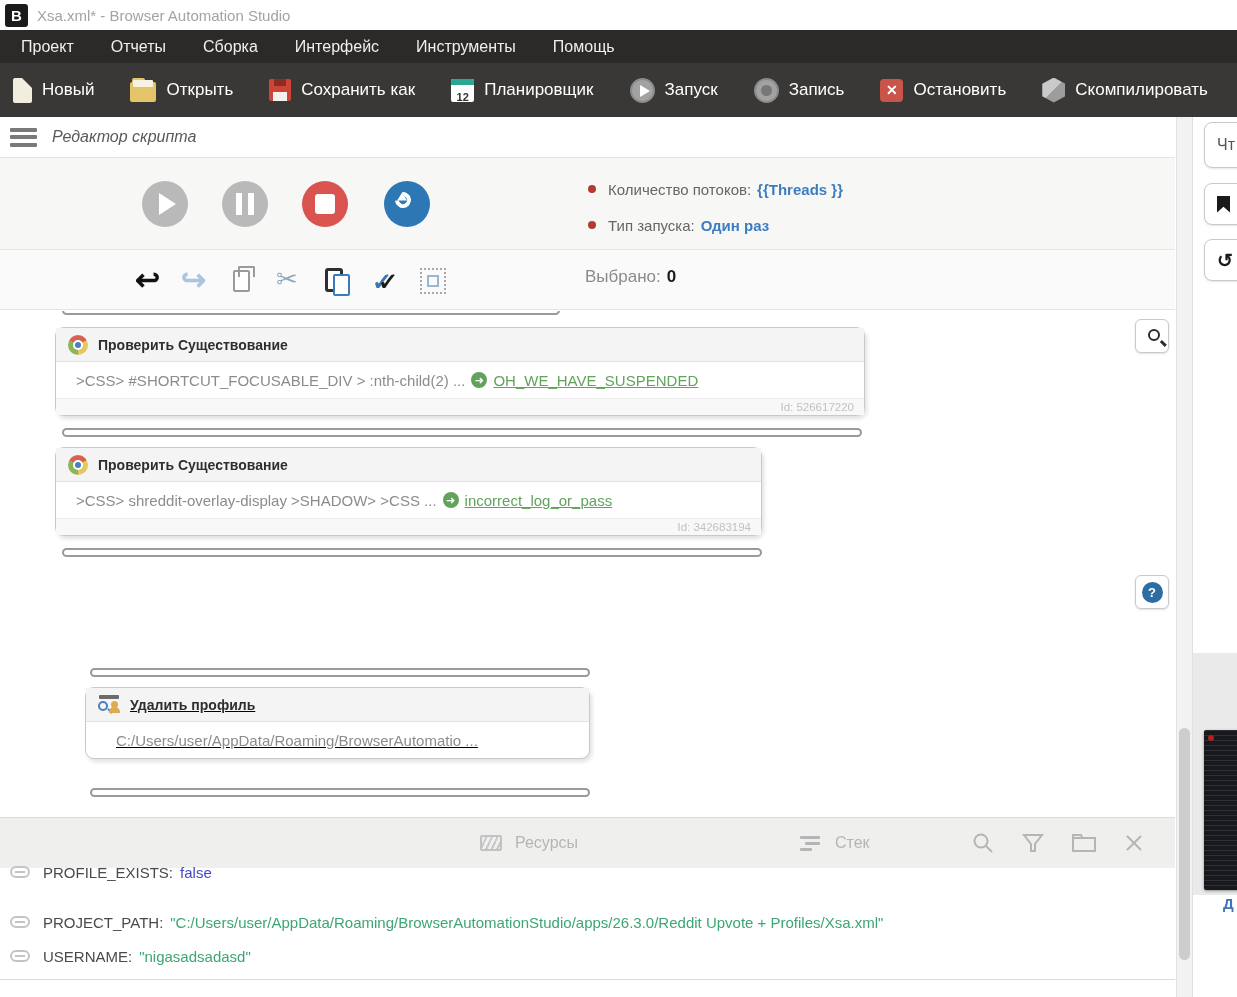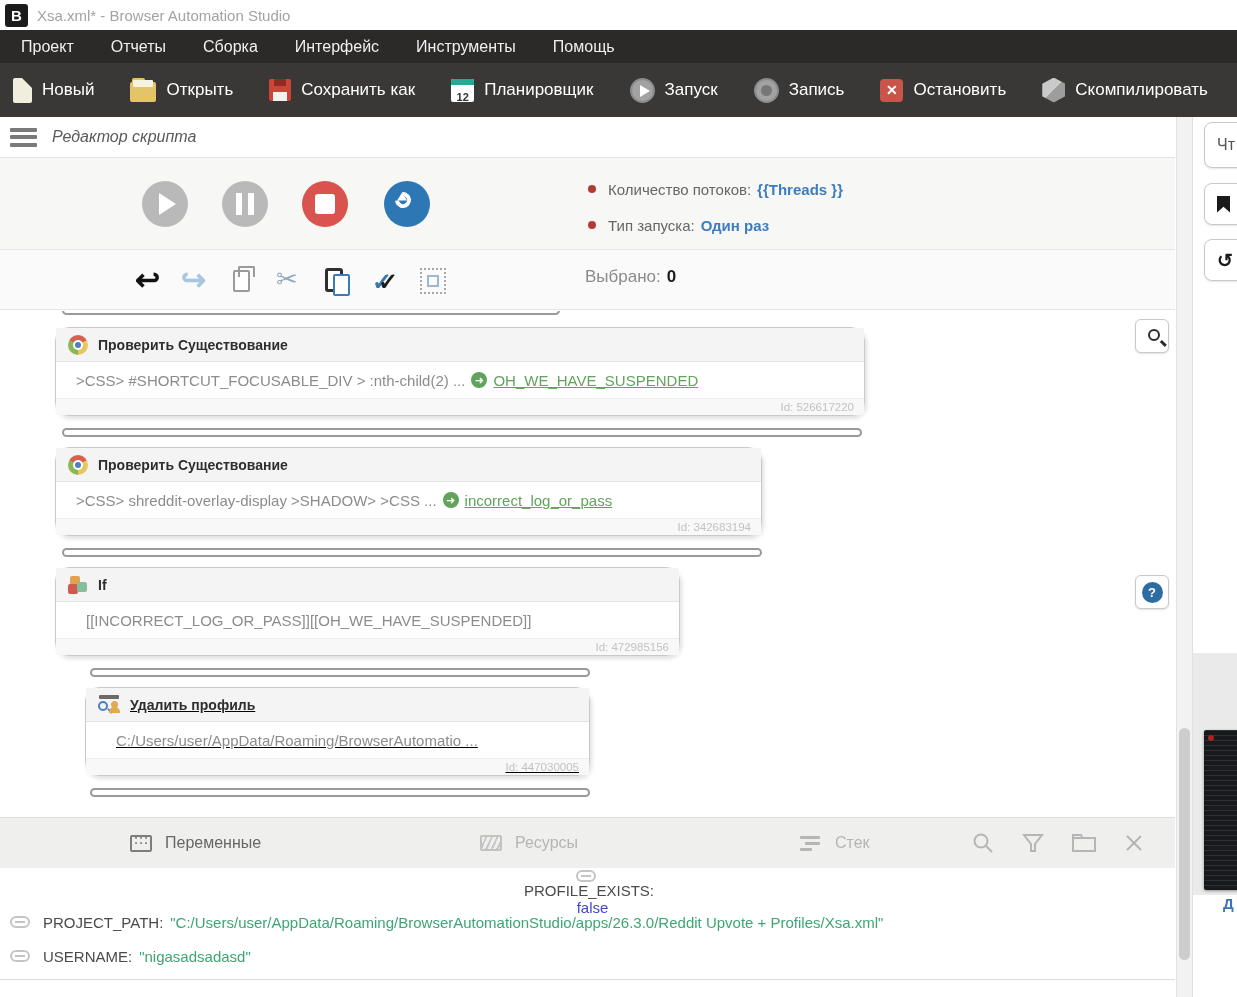--- a/index.html
+++ b/index.html
@@ -73,21 +73,21 @@
   .ed-check { left:372px; top:18px; font-size:24px; font-weight:bold; color:#3a77ad; letter-spacing:-14px; }
   .ed-check i { font-style:normal; color:#1c1c1c; }
   .ed-select { left:420px; top:18px; width:26px; height:26px; border:2px dotted #a8a8a8; display:flex; align-items:center; justify-content:center; }
   .ed-select span { width:12px; height:12px; border:2px solid #9cb8d0; display:block; }
   .selected-info { position:absolute; left:585px; top:17px; font-size:17px; color:#8b8b8b;text-align:center; }
   .selected-info b { color:#1c1c1c; margin-left:6px; }
 
   
   .canvas { position:absolute; left:0; top:311px; width:1175px; height:506px; background:#fff; overflow:hidden; }
   .pill { position:absolute; height:9px; border:2px solid #9a9a9a; border-radius:5px; background:#fff; }
-  .bas-block { position:absolute; background:#fff; border:1px solid #c9c9c9; border-radius:14px; box-shadow:2px 3px 4px rgba(0,0,0,.12); }
+  .bas-block { position:absolute; background:#fff; border:1px solid #c9c9c9; border-radius:9px; box-shadow:2px 3px 4px rgba(0,0,0,.12); }
   .blk-header { height:34px; background:#f4f4f4; border-bottom:1px solid #e2e2e2; display:flex; align-items:center; padding-left:12px; gap:10px; }
   .blk-title { font-size:14px; font-weight:bold; color:#2e2e2e; }
   .blk-body { height:36px; display:flex; align-items:center; padding-left:20px; font-size:15px; color:#8c8c8c; white-space:nowrap; overflow:hidden; }
   .blk-footer { height:17px; background:#f8f8f8; border-top:1px solid #ececec; font-size:11.5px; color:#c2c2c2; text-align:right; padding-right:10px; line-height:16px; }
   .go-arrow { display:inline-flex; width:16px; height:16px; border-radius:50%; background:#61a35b; color:#fff; font-size:11px; align-items:center; justify-content:center; margin:0 6px; flex:none; }
   .result-green { color:#61a35b;text-decoration:underline; }
   .ic-chrome { width:20px; height:20px; border-radius:50%; background:conic-gradient(from -60deg,#d7604f 0 120deg,#e4c85d 120deg 240deg,#8cb556 240deg 360deg); position:relative; flex:none; }
   .ic-chrome::before { content:""; position:absolute; left:5px; top:5px; width:10px; height:10px; border-radius:50%; background:#fff; }
   .ic-chrome::after { content:""; position:absolute; left:7px; top:7px; width:6px; height:6px; border-radius:50%; background:#4a7fc1; }
   .ic-puzzle { width:20px; height:20px; position:relative; flex:none; }
@@ -272,66 +272,47 @@
       </div>
       <div class="blk-body">
         <span>&gt;CSS&gt; shreddit-overlay-display &gt;SHADOW&gt; &gt;CSS ...</span>
         <span class="go-arrow">➜</span>
         <span class="result-green">incorrect_log_or_pass</span>
       </div>
       <div class="blk-footer">Id: 342683194</div>
     </div>
     <div class="pill" style="left:62px; top:237px; width:700px;"></div>
 
-    <div class="bas-block" style="left:55px; top:256px; width:625px;">
-      <div class="blk-header">
-        <span class="ic-puzzle">
-            <i></i>
-            <i></i>
-            <i></i>
-          </span>
-        <span class="blk-title">If</span>
-      </div>
-      <div class="blk-body" style="padding-left:30px;">
-        <span>[[INCORRECT_LOG_OR_PASS]][[OH_WE_HAVE_SUSPENDED]]</span>
-      </div>
-      <div class="blk-footer">Id: 472985156</div>
-    </div>
     <div class="pill" style="left:90px; top:357px; width:500px;"></div>
 
     <div class="bas-block" style="left:85px; top:376px; width:505px;text-decoration:underline;">
       <div class="blk-header">
         <span class="ic-delprofile">
             <span class="lens"></span>
             <span class="tail"></span>
             <span class="person"></span>
           </span>
         <span class="blk-title">Удалить профиль</span>
       </div>
       <div class="blk-body" style="padding-left:30px;">
         <span>C:/Users/user/AppData/Roaming/BrowserAutomatio ...</span>
       </div>
-      <div class="blk-footer">Id: 447030005</div>
     </div>
     <div class="pill" style="left:90px; top:477px; width:500px;"></div>
 
     <div class="float-btn" style="left:1135px; top:8px;">
       <span class="mag"></span>
     </div>
     <div class="float-btn" style="left:1135px; top:264px;">
       <span class="help-circle">?</span>
     </div>
   </div>
 
   <div class="bottom-panel">
     <div class="tabbar">
-      <div class="tab tab-vars">
-        <span class="ic-grid"></span>
-        <span>Переменные</span>
-      </div>
       <div class="tab tab-res">
         <span class="ic-res"></span>
         <span>Ресурсы</span>
       </div>
       <div class="tab tab-stack">
         <span class="ic-stack">
             <i></i>
             <i></i>
             <i></i>
           </span>
@@ -348,21 +329,21 @@
         <svg width="26" height="22" viewBox="0 0 26 22">
             <path d="M2 6 L2 19 L24 19 L24 6 Z M2 6 L2 3 L10 3 L11.5 6" fill="none" stroke="#b5b5b5" stroke-width="2"></path>
           </svg>
         <svg width="22" height="22" viewBox="0 0 22 22">
             <line x1="4" y1="4" x2="18" y2="18" stroke="#b5b5b5" stroke-width="2"></line>
             <line x1="18" y1="4" x2="4" y2="18" stroke="#b5b5b5" stroke-width="2"></line>
           </svg>
       </div>
     </div>
 
-    <div class="var-row" style="top:52px;flex-direction:column;">
+    <div class="var-row" style="top:38px;">
       <span class="link-ic"></span>
       <span class="var-name">PROFILE_EXISTS:</span>
       <span class="v-bool">false</span>
     </div>
     <div class="var-row" style="top:88px;">
       <span class="link-ic"></span>
       <span class="var-name">PROJECT_PATH:</span>
       <span class="v-str">"C:/Users/user/AppData/Roaming/BrowserAutomationStudio/apps/26.3.0/Reddit Upvote + Profiles/Xsa.xml"</span>
     </div>
     <div class="var-row" style="top:122px;">

